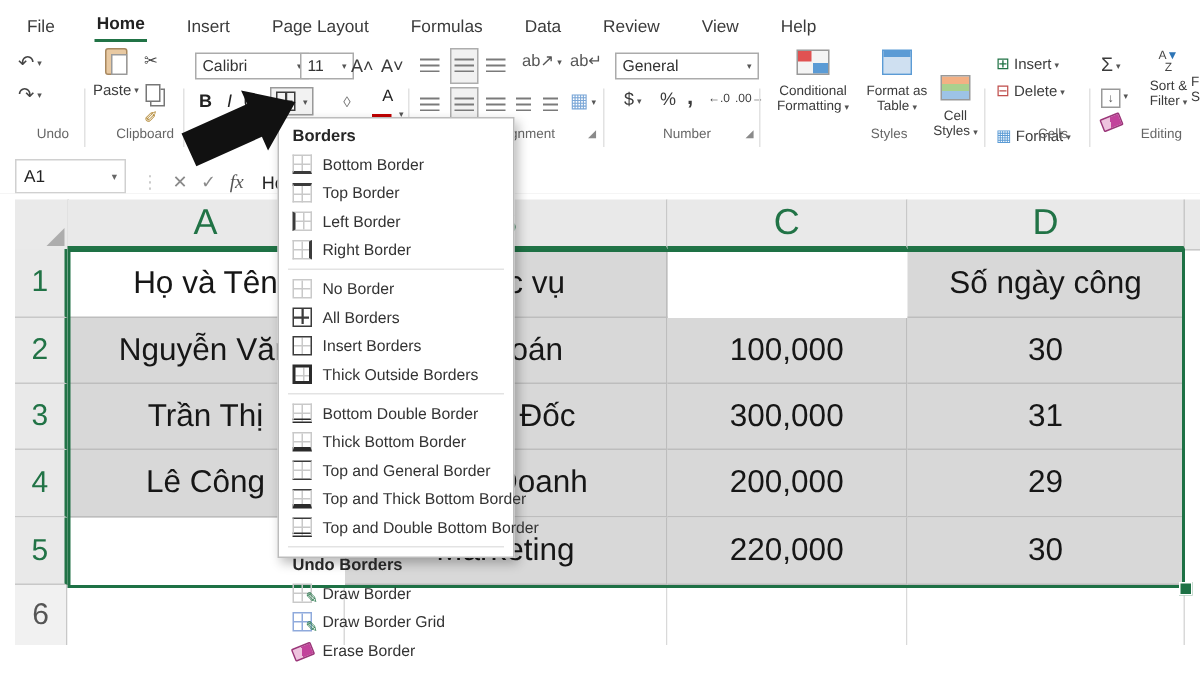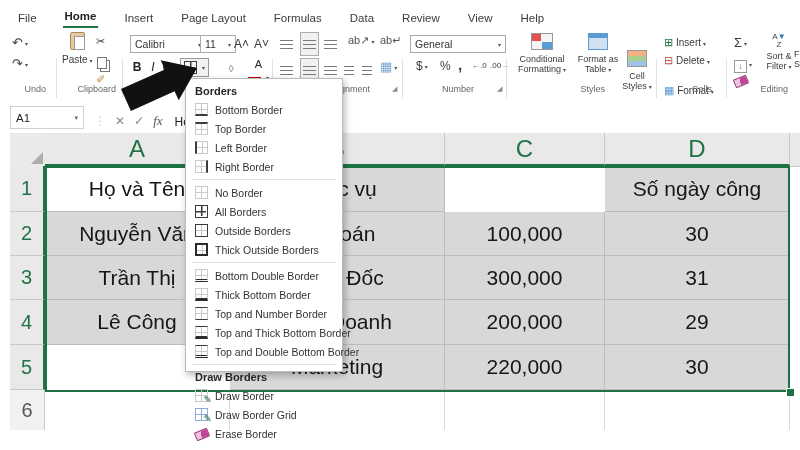--- a/index.html
+++ b/index.html
@@ -364,49 +364,49 @@
   <div class="mi">
       <span class="bic"></span>
       <span>No Border</span>
     </div>
   <div class="mi">
       <span class="bic b-all"></span>
       <span>All Borders</span>
     </div>
   <div class="mi">
       <span class="bic b-outside"></span>
-      <span>Outside Borders</span>
+      <span>Insert Borders</span>
     </div>
   <div class="mi">
       <span class="bic b-thickoutside"></span>
       <span>Thick Outside Borders</span>
     </div>
   <div class="msep"></div>
   <div class="mi">
       <span class="bic b-bottomdouble"></span>
       <span>Bottom Double Border</span>
     </div>
   <div class="mi">
       <span class="bic b-thickbottom"></span>
       <span>Thick Bottom Border</span>
     </div>
   <div class="mi">
       <span class="bic b-topbottom"></span>
-      <span>Top and Number Border</span>
+      <span>Top and General Border</span>
     </div>
   <div class="mi">
       <span class="bic b-topthickbottom"></span>
       <span>Top and Thick Bottom Border</span>
     </div>
   <div class="mi">
       <span class="bic b-topdoublebottom"></span>
       <span>Top and Double Bottom Border</span>
     </div>
   <div class="msep"></div>
-  <div class="mhead">Draw Borders</div>
+  <div class="mhead">Undo Borders</div>
   <div class="mi">
       <span class="bic d-draw"></span>
       <span>Draw Border</span>
     </div>
   <div class="mi">
       <span class="bic d-grid"></span>
       <span>Draw Border Grid</span>
     </div>
   <div class="mi">
       <span class="bic d-erase"></span>

